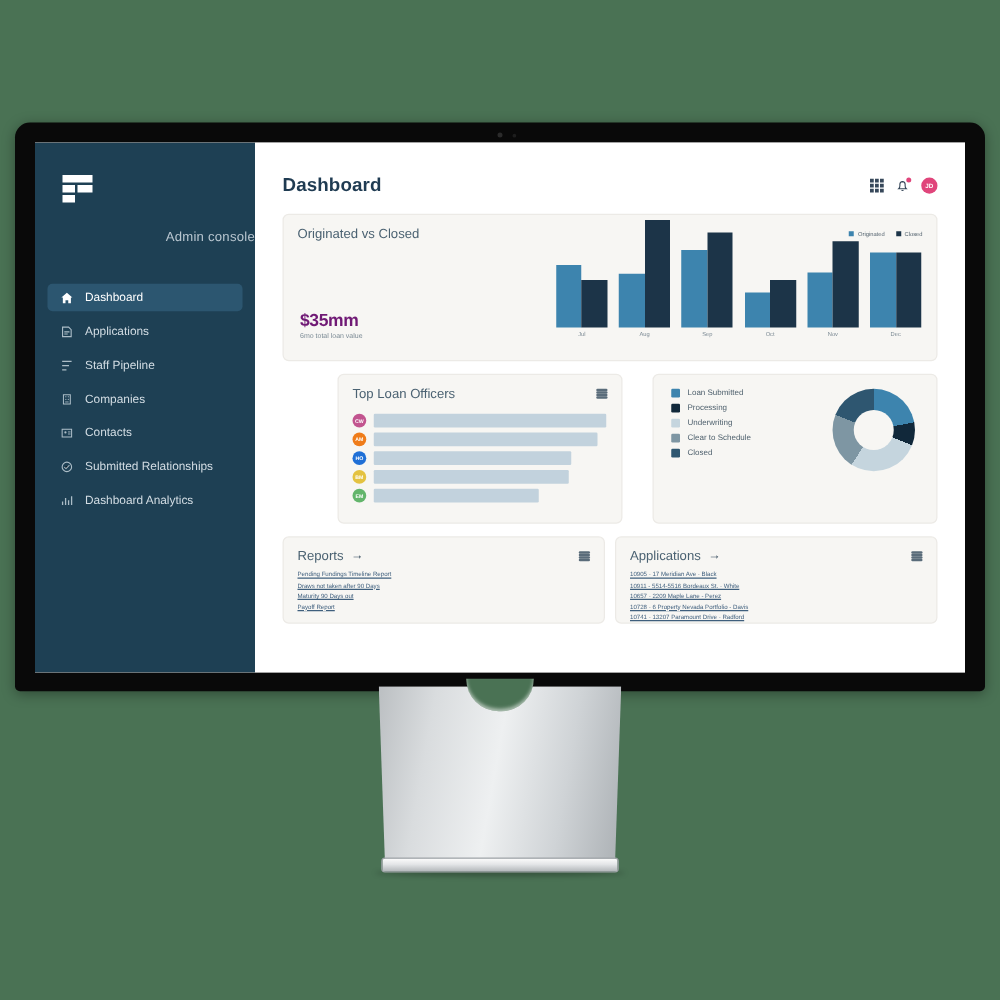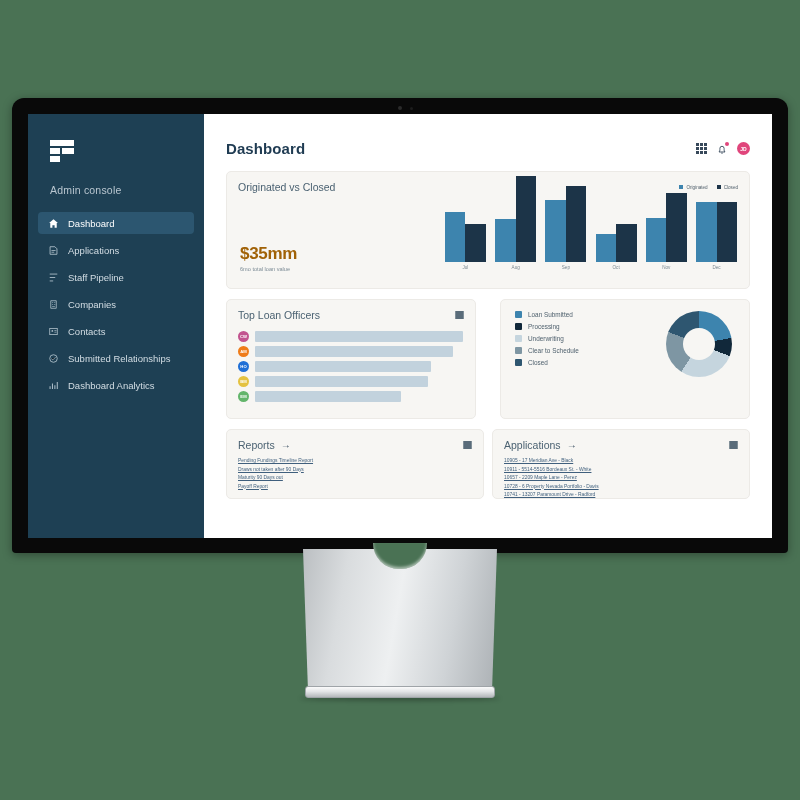--- a/index.html
+++ b/index.html
@@ -85,24 +85,25 @@
     margin: 6px 0 0 22px;
     width: 24px; height: 22px;
     display: grid;
     grid-template-columns: 10px 12px;
     grid-template-rows: 6px 6px 6px;
     gap: 2px;
   }
   #brand-logo i { background: #ffffff; display: block; }
   #brand-logo i.wide { grid-column: span 2; }
   .console-label {
-    margin: 22px 0 16px 22px;
+    margin: 22px 0 31px 22px;
     font-size: 10.5px;
     color: #b9c6d0;
     letter-spacing: .2px;
+    text-align: right;
   }
   .nav-item {
     display: flex; align-items: center;
     gap: 9px;
     height: 22px;
     margin: 0 10px;
     padding: 0 10px;
     border-radius: 4px;
     font-size: 9.5px;
     color: #d3dde4;
@@ -165,37 +166,37 @@
     border: 1px solid #7a8c99; color: #7a8c99;
     font-size: 6px; line-height: 7px; text-align: center; cursor: pointer;
   }
 
   
   #chart-card { height: 118px; position: relative; margin-bottom: 10px; }
   #chart-legend { display: flex; gap: 9px; align-items: center; }
   .legend-item { display: flex; align-items: center; gap: 3px; font-size: 4.6px; color: #52616d; }
   .legend-sw { width: 4px; height: 4px; display: block; }
   #hero-metric { position: absolute; left: 13px; bottom: 16px; }
-  #hero-value { font-size: 17px; font-weight: bold; color: #a16207; letter-spacing: -.3px; }
+  #hero-value { font-size: 14px; font-weight: bold; color: #701a75; letter-spacing: -.3px; }
   #hero-sub { font-size: 5.6px; color: #7d8c96; margin-top: 2px; }
   #bars {
     position: absolute;
     left: 218px; right: 12px; bottom: 18px;
     height: 86px;
     display: flex; align-items: flex-end; justify-content: space-between;
   }
   .bar-group { display: flex; flex-direction: column; align-items: center; width: 14%; }
   .bar-pair { display: flex; align-items: flex-end; gap: 0px; height: 86px; width: 100%; justify-content: center; }
   .bar { width: 21px; }
   .bar.orig { background: #3d84ae; }
   .bar.closed { background: #1c3448; }
   .bar-label { font-size: 4.6px; color: #7b8993; margin-top: 3px; }
 
   
-  #row2 { display: flex; gap: 24px; margin-bottom: 10px; }
+  #row2 { display: flex; gap: 24px; margin-bottom: 10px; margin-left: 44px; }
   #officers-card { flex: 1; height: 120px; }
   #stages-card { flex: 1; height: 120px; position: relative; }
 
   #officer-list { padding: 10px 12px 0 11px; display: flex; flex-direction: column; gap: 4px; }
   .officer-row { display: flex; align-items: center; gap: 6px; }
   .officer-avatar {
     width: 11px; height: 11px; border-radius: 50%; flex: 0 0 11px;
     display: flex; align-items: center; justify-content: center;
     color: #fff; font-size: 4.2px; font-weight: bold;
   }

